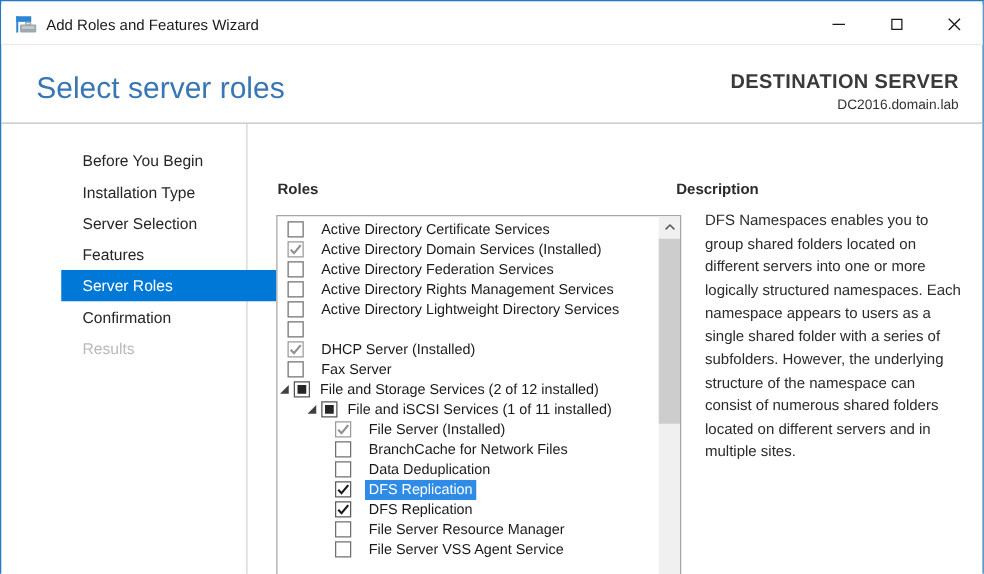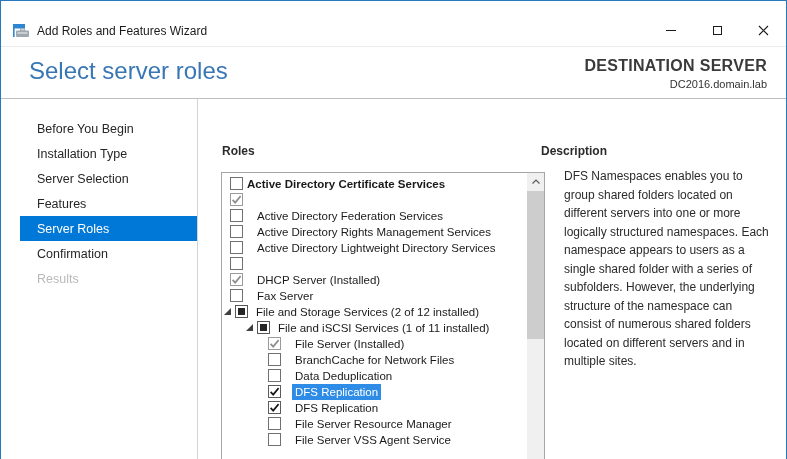--- a/index.html
+++ b/index.html
@@ -7,36 +7,36 @@
     width:787px; height:459px; overflow:hidden; background:#fff;
     font-family:"Liberation Sans", sans-serif;
     -webkit-font-smoothing:antialiased;
   }
   .window {
     position:absolute; inset:0; background:#fff;
     border:1px solid var(--window-border,#2679bf); border-bottom:none;
     box-sizing:border-box;
   }
   
-  .titlebar { position:absolute; top:14px; left:0; right:0; height:31px; background:#fff; border-bottom:1px solid #ebebeb; }
+  .titlebar { position:absolute; top:3px; left:0; right:0; height:31px; background:#fff; border-bottom:1px solid #ebebeb; }
   .app-icon { position:absolute; left:11px; top:8px; width:18px; height:15px; }
   .title-text { position:absolute; left:36px; top:9px; font-size:12px; color:#1a1a1a; white-space:nowrap; }
   .caption { position:absolute; right:0; top:0; display:flex; height:31px; }
   .cap-btn { width:46px; height:31px; display:flex; align-items:center; justify-content:center; background:transparent; }
   .min-glyph { width:10px; height:1px; background:#1a1a1a; }
   .max-glyph { width:9px; height:9px; border:1px solid #1a1a1a; box-sizing:border-box; }
   
   .heading { position:absolute; left:28px; top:56px; font-size:24px; font-weight:300; color:var(--heading,#3876b4); white-space:nowrap; }
   .dest { position:absolute; right:19px; top:56px; text-align:right; }
   .dest-label { font-size:16px; font-weight:bold; color:#3a3a3a; letter-spacing:.3px; }
   .dest-server { font-size:11px; color:#333; margin-top:3px; }
   .hsep { position:absolute; top:97px; left:0; right:0; height:1px; background:#bfbfbf; }
   .vsep { position:absolute; top:98px; bottom:0; left:196px; width:1px; background:#d4d4d4; }
   
-  .sidebar { position:absolute; top:115px; left:1px; width:195px; }
+  .sidebar { position:absolute; top:115px; left:1px; width:195px;padding-left:29px; }
   .nav-item { margin-left:18px; height:25px; display:flex; align-items:center; padding-left:17px; font-size:12.5px; color:#262626; cursor:default; }
   .nav-item.selected { background:var(--accent,#0078d7); color:#fff; }
   .nav-item.disabled { color:#b9b9b9; }
   
   .instruction { position:absolute; left:222px; top:111px; font-size:12px; color:#1e1e1e; }
   .section-label { position:absolute; top:143px; font-size:12px; font-weight:bold; color:#2b2b2b; }
   .roles-label { left:221px; }
   .desc-label { left:540px; }
   .listbox { position:absolute; left:220px; top:171px; width:324px; height:292px; border:1px solid #a6a6a6; background:#fff; box-sizing:border-box; }
   .rows { position:absolute; top:3px; left:0; right:17px; }
@@ -118,28 +118,29 @@
       </div>
     </div>
 
   <div class="section-label roles-label">Roles</div>
   <div class="section-label desc-label">Description</div>
 
   <div class="listbox">
     <div class="rows" id="role-rows">
         <div class="role-row">
           <span class="cb unchecked" style="left: 8px;"></span>
-          <span class="role-label" style="left: 22px; font-weight: bold;">Active Directory Certificate Services</span>
+          <span class="role-label" style="left: 32px;">Active Directory Certificate Services</span>
         </div>
         <div class="role-row">
           <span class="cb installed" style="left: 8px;">
             <svg width="13" height="13" viewBox="0 0 13 13">
               <path d="M2.6 6.8 L5.2 9.6 L10.6 3.1" fill="none" stroke="#8f8f8f" stroke-width="1.7"></path>
             </svg>
           </span>
+          <span class="role-label" style="left: 32px;">Active Directory Domain Services (Installed)</span>
         </div>
         <div class="role-row">
           <span class="cb unchecked" style="left: 8px;"></span>
           <span class="role-label" style="left: 32px;">Active Directory Federation Services</span>
         </div>
         <div class="role-row">
           <span class="cb unchecked" style="left: 8px;"></span>
           <span class="role-label" style="left: 32px;">Active Directory Rights Management Services</span>
         </div>
         <div class="role-row">

